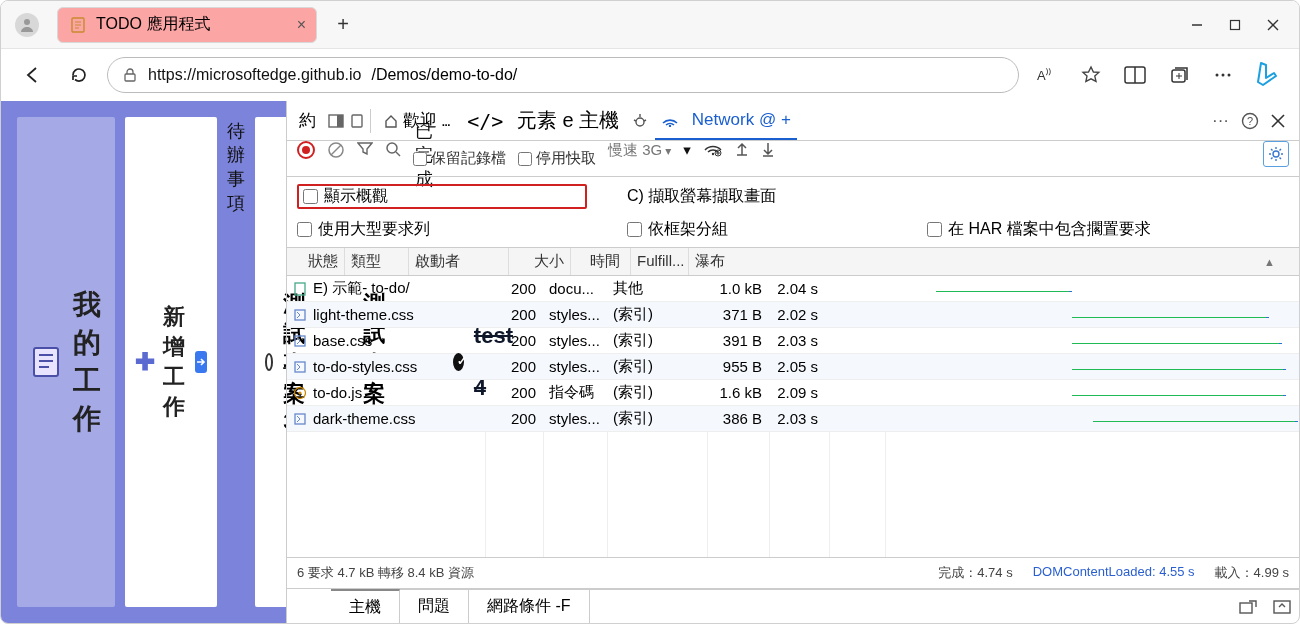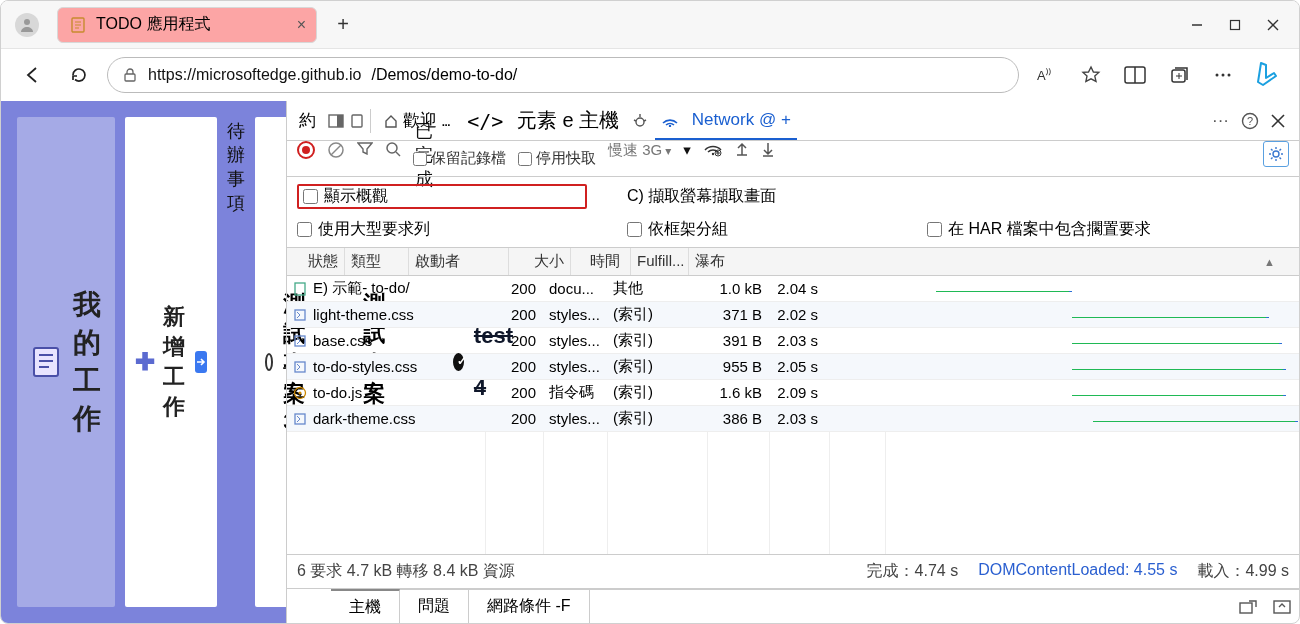--- a/index.html
+++ b/index.html
@@ -71,21 +71,21 @@
 .c.init{width:100px;}
 .c.size{width:62px;text-align:right;}
 .c.time{width:60px;text-align:right;padding-right:10px;}
 .c.ful{width:58px;}
 .c.wf{flex:1;position:relative;padding-right:24px;}
 .filetype{width:14px;height:14px;display:inline-flex;}
 .bar{position:absolute;top:5px;height:15px;background:#1fb955;}
 .bar .h{position:absolute;right:0;top:0;width:3px;height:100%;background:#2a6fd6;}
 .gridspace{flex:1;border-bottom:1px solid #ccc;position:relative;}
 .gridspace .vline{position:absolute;top:0;bottom:0;border-left:1px solid #eee;}
-.statusbar{padding:6px 10px;font-size:16px;color:#444;border-bottom:1px solid #ccc;display:flex;gap:20px;}
+.statusbar{padding:6px 10px;font-size:13px;color:#444;border-bottom:1px solid #ccc;display:flex;gap:20px;}
 .statusbar .blue{color:#2a5fd0;}
 .drawer{height:34px;display:flex;align-items:center;border-top:1px solid #ccc;font-size:16px;margin-left:44px;}
 .drawer .dtab{padding:6px 18px;border-right:1px solid #ccc;}
 .drawer .dtab.act{border-top:2px solid #888;}
 .drawer .spc{flex:1;}
 .drawer .ic{padding:0 8px;color:#555;}
 svg{display:block;}
 .bing{width:32px;height:32px;}
 </style>
 </head>

